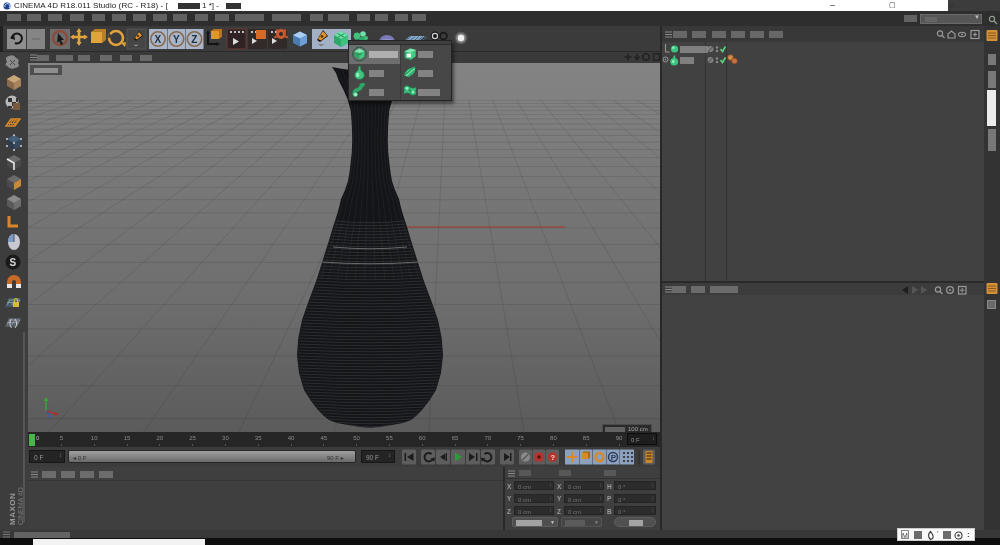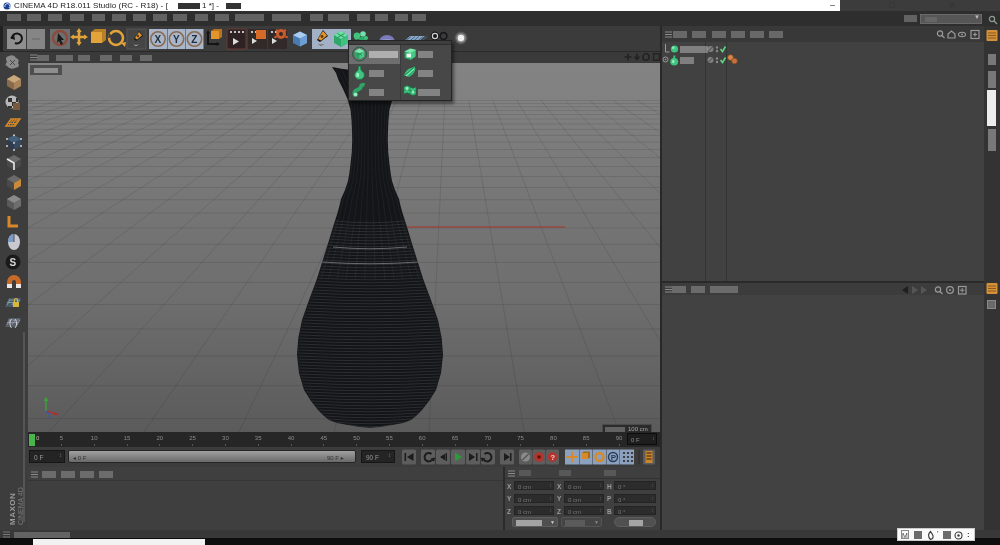--- a/index.html
+++ b/index.html
@@ -1,20 +1,20 @@
 <!DOCTYPE html>
 <html><head><meta charset="utf-8">
 <style>
 *{margin:0;padding:0;box-sizing:border-box}
 html,body{width:1000px;height:545px;overflow:hidden;background:#3c3c3c;font-family:"Liberation Sans",sans-serif;position:relative}
 .abs{position:absolute}
 .zh{position:absolute;background:rgba(178,178,178,.40);height:7px}
 .zhd{position:absolute;background:rgba(130,130,130,.38);height:7px}
 
-#title{left:0;top:0;width:840px;height:11px;background:#fff;color:#1a1a1a;font-size:8px}
+#title{left:0;top:0;width:948px;height:11px;background:#fff;color:#1a1a1a;font-size:8px}
 
 #menubar{left:0;top:11px;width:1000px;height:15px;background:#2e2e2e}
 
 #toolbar{left:0;top:26px;width:660px;height:26px;background:#3b3b3b;border-bottom:1px solid #2a2a2a}
 
 #leftcol{left:0;top:52px;width:28px;height:486px;background:#3d3d3d}
 #leftedge{left:0;top:26px;width:3px;height:512px;background:#222}
 
 #vpmenu{left:28px;top:52px;width:632px;height:11px;background:#3a3a3a}
 #vp{left:28px;top:63px;width:632px;height:371px;background:#6f6f6f;overflow:hidden}

